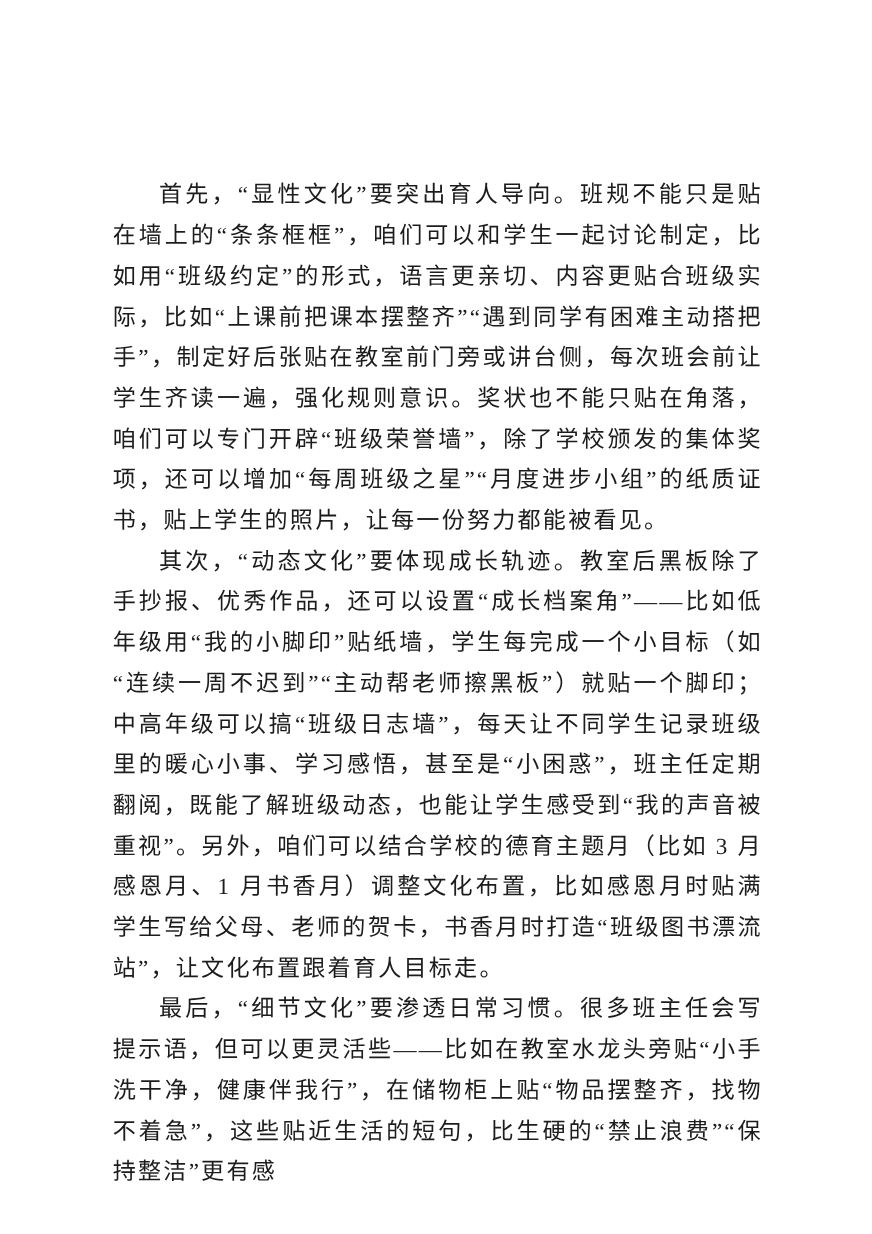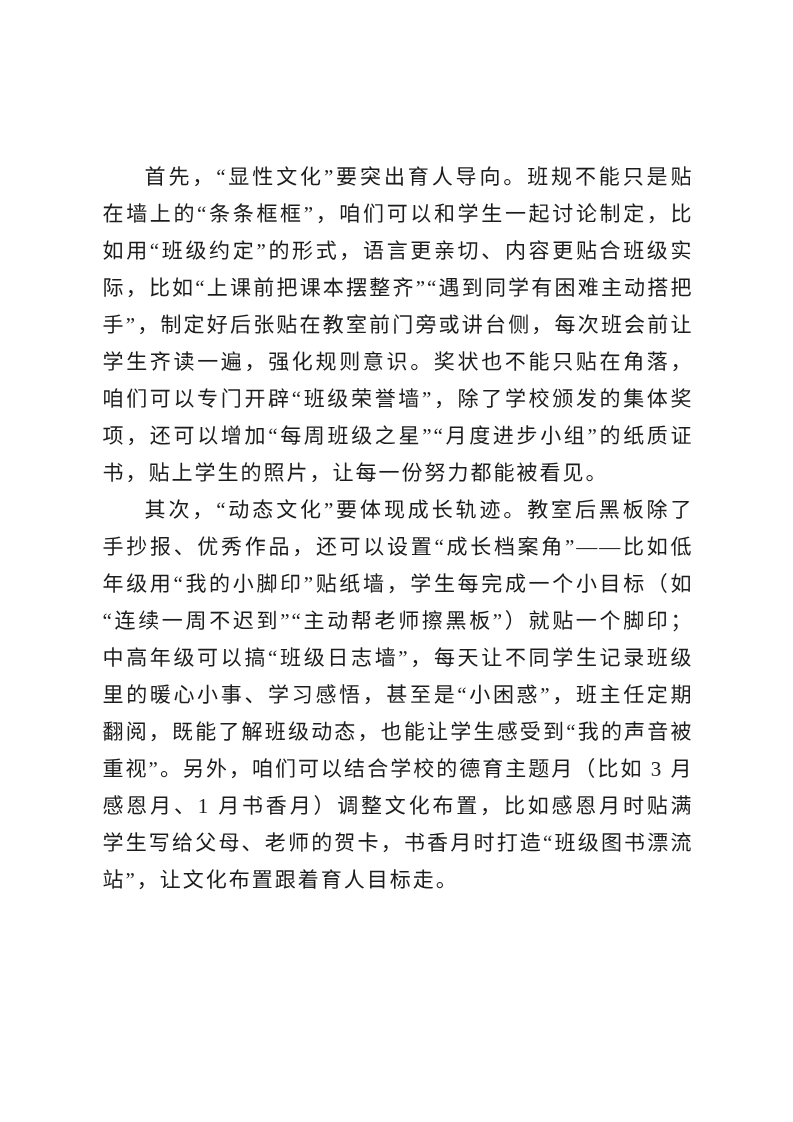--- a/index.html
+++ b/index.html
@@ -34,14 +34,15 @@
     word-break: break-all;
   }
 </style>
 </head>
 <body>
 
 <div class="page">
   <div class="doc-content">
     <p class="para">首先，“显性文化”要突出育人导向。班规不能只是贴在墙上的“条条框框”，咱们可以和学生一起讨论制定，比如用“班级约定”的形式，语言更亲切、内容更贴合班级实际，比如“上课前把课本摆整齐”“遇到同学有困难主动搭把手”，制定好后张贴在教室前门旁或讲台侧，每次班会前让学生齐读一遍，强化规则意识。奖状也不能只贴在角落，咱们可以专门开辟“班级荣誉墙”，除了学校颁发的集体奖项，还可以增加“每周班级之星”“月度进步小组”的纸质证书，贴上学生的照片，让每一份努力都能被看见。</p>
     <p class="para">其次，“动态文化”要体现成长轨迹。教室后黑板除了手抄报、优秀作品，还可以设置“成长档案角”——比如低年级用“我的小脚印”贴纸墙，学生每完成一个小目标（如“连续一周不迟到”“主动帮老师擦黑板”）就贴一个脚印；中高年级可以搞“班级日志墙”，每天让不同学生记录班级里的暖心小事、学习感悟，甚至是“小困惑”，班主任定期翻阅，既能了解班级动态，也能让学生感受到“我的声音被重视”。另外，咱们可以结合学校的德育主题月（比如 3 月感恩月、1 月书香月）调整文化布置，比如感恩月时贴满学生写给父母、老师的贺卡，书香月时打造“班级图书漂流站”，让文化布置跟着育人目标走。</p>
+    <p class="para">最后，“细节文化”要渗透日常习惯。很多班主任会写提示语，但可以更灵活些——比如在教室水龙头旁贴“小手洗干净，健康伴我行”，在储物柜上贴“物品摆整齐，找物不着急”，这些贴近生活的短句，比生硬的“禁止浪费”“保持整洁”更有感</p>
   </div>
 </div>
 
 </body></html>

